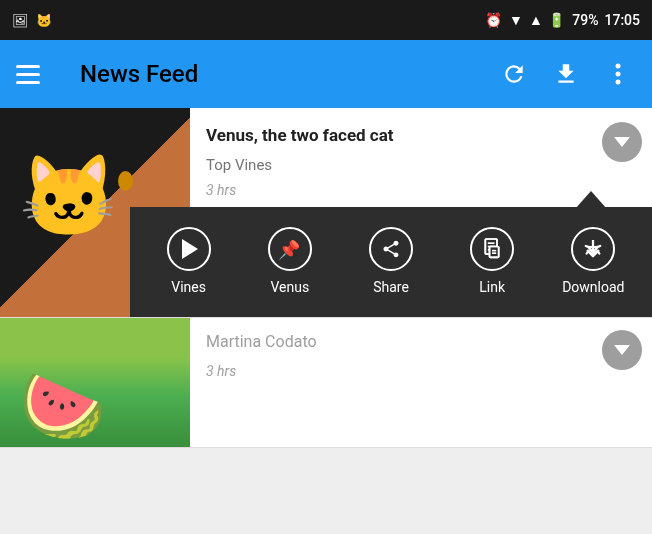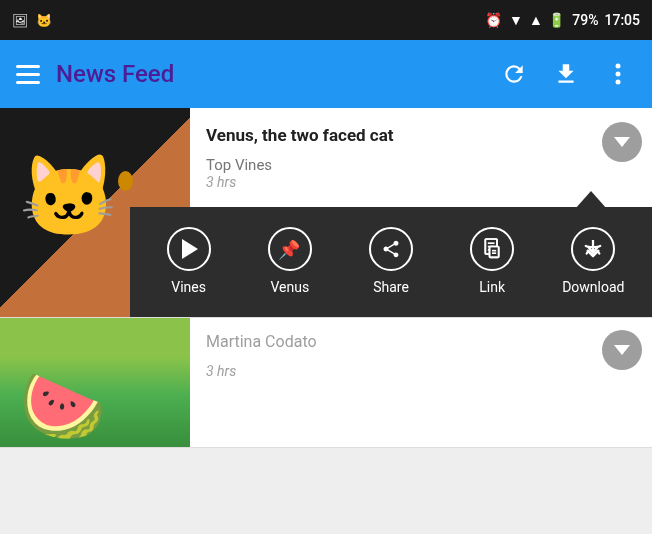--- a/index.html
+++ b/index.html
@@ -45,24 +45,25 @@
       width: 100%;
       height: 68px;
       background: #2196F3;
       display: flex;
       align-items: center;
       padding: 0 16px;
       gap: 16px;
     }
 
     .app-bar-title {
-      color: #4c1d95;
+      color: #000000;
       font-size: 24px;
       font-weight: 500;
       flex: 1;
+      margin-left: 24px;
     }
 
     .app-bar-icon {
       color: white;
       font-size: 22px;
       cursor: pointer;
       width: 36px;
       height: 36px;
       display: flex;
       align-items: center;
@@ -148,20 +149,21 @@
       font-size: 17px;
       font-weight: 700;
       color: #212121;
       margin-bottom: 10px;
       line-height: 1.3;
     }
 
     .feed-item-source {
       font-size: 15px;
       color: #757575;
+      margin-bottom: 8px;
     }
 
     .feed-item-time {
       font-size: 14px;
       color: #9e9e9e;
       font-style: italic;
     }
 
     .dropdown-btn {
       position: absolute;

